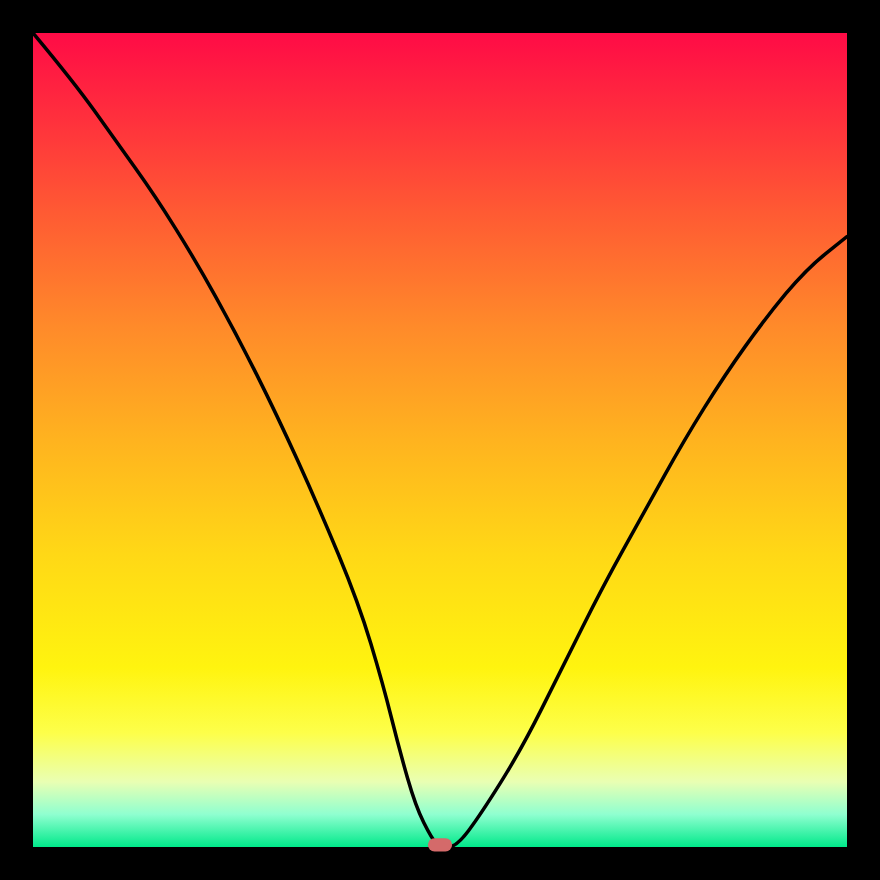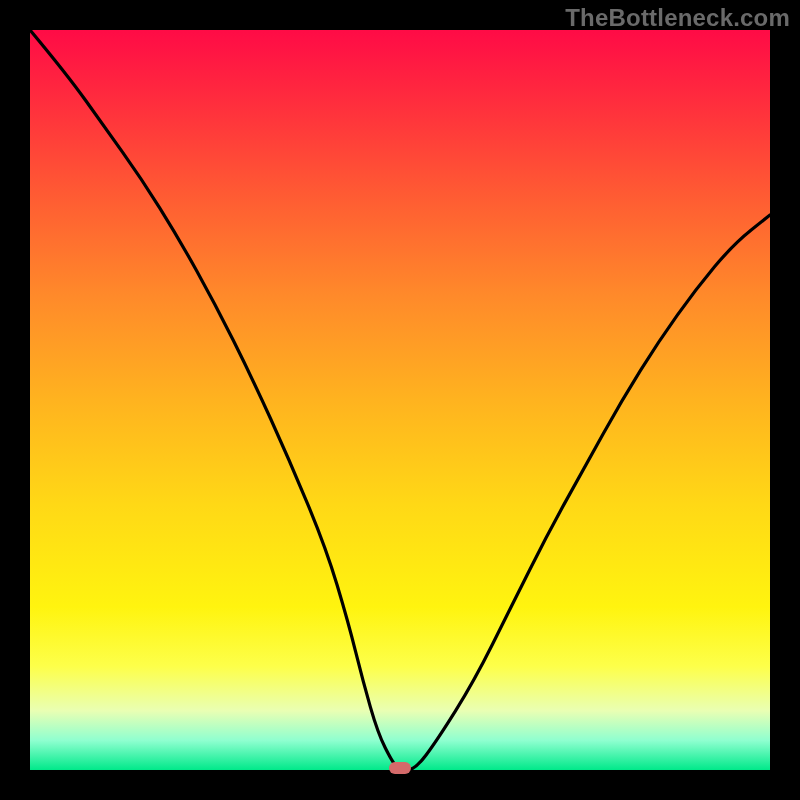--- a/index.html
+++ b/index.html
@@ -60,20 +60,19 @@
     width: 22px;
     height: 12px;
     border-radius: 6px;
     background: #d46a6a;
   }
 </style>
 </head>
 <body>
 
 <div class="frame">
-  <div class="watermark">TheBottleneck.com</div>
   <div class="plot-area">
     <svg class="curve" viewBox="0 0 740 740" preserveAspectRatio="none">
       <path id="curve-path" fill="none" stroke="#000" stroke-width="3.2" stroke-linecap="round" d="M 0.0 0.0 Q 37.0 44.4 55.5 70.3 Q 74.0 96.2 92.5 122.1 Q 111.0 148.0 129.5 177.6 Q 148.0 207.2 166.5 240.5 Q 185.0 273.8 203.5 310.8 Q 222.0 347.8 240.5 388.5 Q 259.0 429.2 277.5 473.6 Q 296.0 518.0 307.1 555.0 Q 318.2 592.0 325.6 621.6 Q 333.0 651.2 340.4 677.1 Q 347.8 703.0 355.2 717.8 Q 362.6 732.6 366.3 736.3 Q 370.0 740.0 377.4 740.0 Q 384.8 740.0 395.9 725.2 Q 407.0 710.4 425.5 680.8 Q 444.0 651.2 462.5 614.2 Q 481.0 577.2 499.5 540.2 Q 518.0 503.2 536.5 469.9 Q 555.0 436.6 573.5 403.3 Q 592.0 370.0 610.5 340.4 Q 629.0 310.8 647.5 284.9 Q 666.0 259.0 684.5 236.8 Q 703.0 214.6 721.5 199.8 T 740.0 185.0"></path>
     </svg>
     <div class="marker" id="marker" style="left: 359px; top: 732px; background: rgb(212, 106, 106);"></div>
   </div>
 </div>
 
 </body></html>

